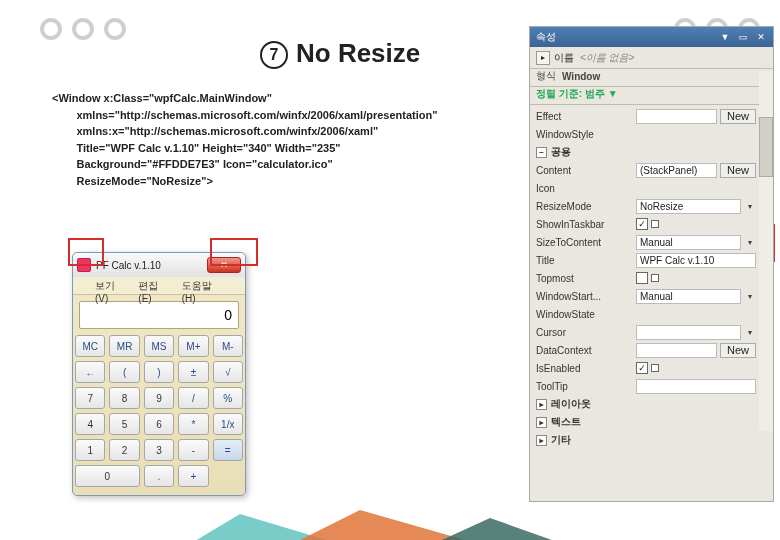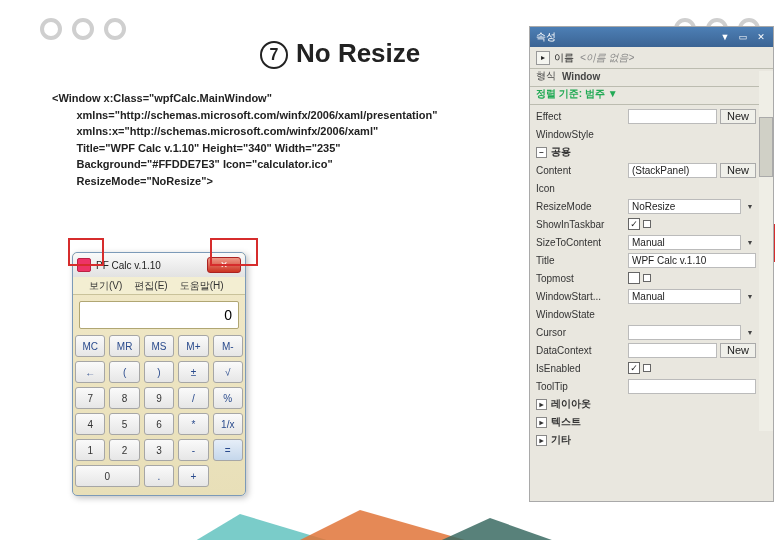--- a/index.html
+++ b/index.html
@@ -17,21 +17,21 @@
 
 
 .code { position: absolute; left: 52px; top: 90px; font-family: "Malgun Gothic", sans-serif; font-size: 11px; line-height: 1.5; font-weight: 600; color: #222; white-space: pre; }
 
 
 .calc { position: absolute; left: 72px; top: 240px; width: 174px; background: linear-gradient(#f1e9c9, #e8dfb8); border: 1px solid #7c9ab8; border-radius: 5px; box-shadow: 2px 2px 6px rgba(0,0,0,0.25); margin-top: 12px; }
 .calc-titlebar { height: 24px; background: linear-gradient(#fafafa, #e2e2e2); display: flex; align-items: center; border-radius: 5px 5px 0 0; padding: 0 4px; }
 .calc-icon { width: 14px; height: 14px; background: #e36; border: 1px solid #b24; margin-right: 5px; border-radius: 2px; }
 .calc-title { font-size: 10px; color: #222; flex: 1; }
 .calc-close { width: 34px; height: 16px; background: linear-gradient(#e98, #c32); border: 1px solid #a22; border-radius: 3px; color: #fff; display: flex; align-items: center; justify-content: center; font-size: 9px; }
-.calc-menu { height: 18px; background: #f3eed2; display: flex; gap: 12px; padding: 2px 16px; font-size: 10px; color: #333; border-bottom: 1px solid #c9c29a; }
+.calc-menu { height: 18px; background: #f3eed2; display: flex; gap: 12px; padding: 2px 22px; font-size: 10px; color: #333; border-bottom: 1px solid #c9c29a; }
 .calc-display { margin: 6px; height: 28px; background: #fff; border: 1px solid #b0a673; border-radius: 2px; display: flex; align-items: center; justify-content: flex-end; padding: 0 6px; font-size: 14px; }
 .calc-grid { padding: 0 2px 8px; display: grid; grid-template-columns: repeat(5, 1fr); gap: 4px; }
 .cbtn { height: 22px; background: linear-gradient(#fafafa, #e6e6e6); border: 1px solid #a6a6a6; border-radius: 3px; font-size: 10px; display: flex; align-items: center; justify-content: center; color: #333; }
 .cbtn.op { color: #2a4b8d; }
 .cbtn.wide { grid-column: span 2; }
 .cbtn.tall { grid-row: span 2; background: linear-gradient(#e6eef8, #c5d7eb); }
 
 
 .red-box { position: absolute; border: 2px solid #d62c2c; background: transparent; }
 
@@ -41,21 +41,21 @@
 .hdr-icons { display: flex; gap: 6px; }
 .hdr-icons span { width: 12px; height: 12px; display: inline-flex; align-items: center; justify-content: center; font-size: 9px; }
 .props-toolbar { height: 22px; display: flex; align-items: center; padding: 0 6px; gap: 4px; border-bottom: 1px solid #bcbcb0; }
 .props-subbar { height: 18px; display: flex; align-items: flex-start; padding: 0 6px; font-size: 10px; color: #444; border-bottom: 1px solid #bcbcb0; }
 .label-pair { display: flex; align-items: center; gap: 6px; }
 .arrow-btn { width: 14px; height: 14px; border: 1px solid #999; background: #f5f5f0; display: inline-flex; align-items: center; justify-content: center; font-size: 8px; }
 .props-body { flex: 1; overflow: hidden; padding: 2px 0; }
 .cat { padding: 2px 6px; font-weight: 600; color: #333; display: flex; align-items: center; gap: 4px; }
 .collapser { width: 11px; height: 11px; border: 1px solid #888; background: #fff; font-size: 8px; display: inline-flex; align-items: center; justify-content: center; }
 .row { display: flex; align-items: center; padding: 1px 6px; min-height: 18px; }
-.row .k { width: 92px; color: #333; }
+.row .k { width: 100px; color: #333; }
 .row .v { flex: 1; display: flex; align-items: center; gap: 3px; }
 .row .vtext { flex: 1; padding: 1px 3px; background: #fff; border: 1px solid #bbb; height: 15px; display: flex; align-items: center; overflow: hidden; white-space: nowrap; }
 .dd { width: 12px; height: 12px; font-size: 7px; display: flex; align-items: center; justify-content: center; color: #444; }
 .sq { width: 8px; height: 8px; background: #333; }
 .sq.empty { background: #fff; border: 1px solid #666; }
 .chk { width: 12px; height: 12px; border: 1px solid #666; background: #fff; display: inline-flex; align-items: center; justify-content: center; font-size: 9px; }
 .new-btn { background: #f0f0ea; border: 1px solid #aaa; padding: 0 6px; height: 15px; font-size: 11px; display: inline-flex; align-items: center; }
 .scroll-thumb { position: absolute; right: 0; top: 90px; width: 14px; height: 60px; background: #d0d0c6; border: 1px solid #aaa; }
 .scroll-track { position: absolute; right: 0; top: 44px; width: 14px; bottom: 70px; background: #efeee6; }
 

